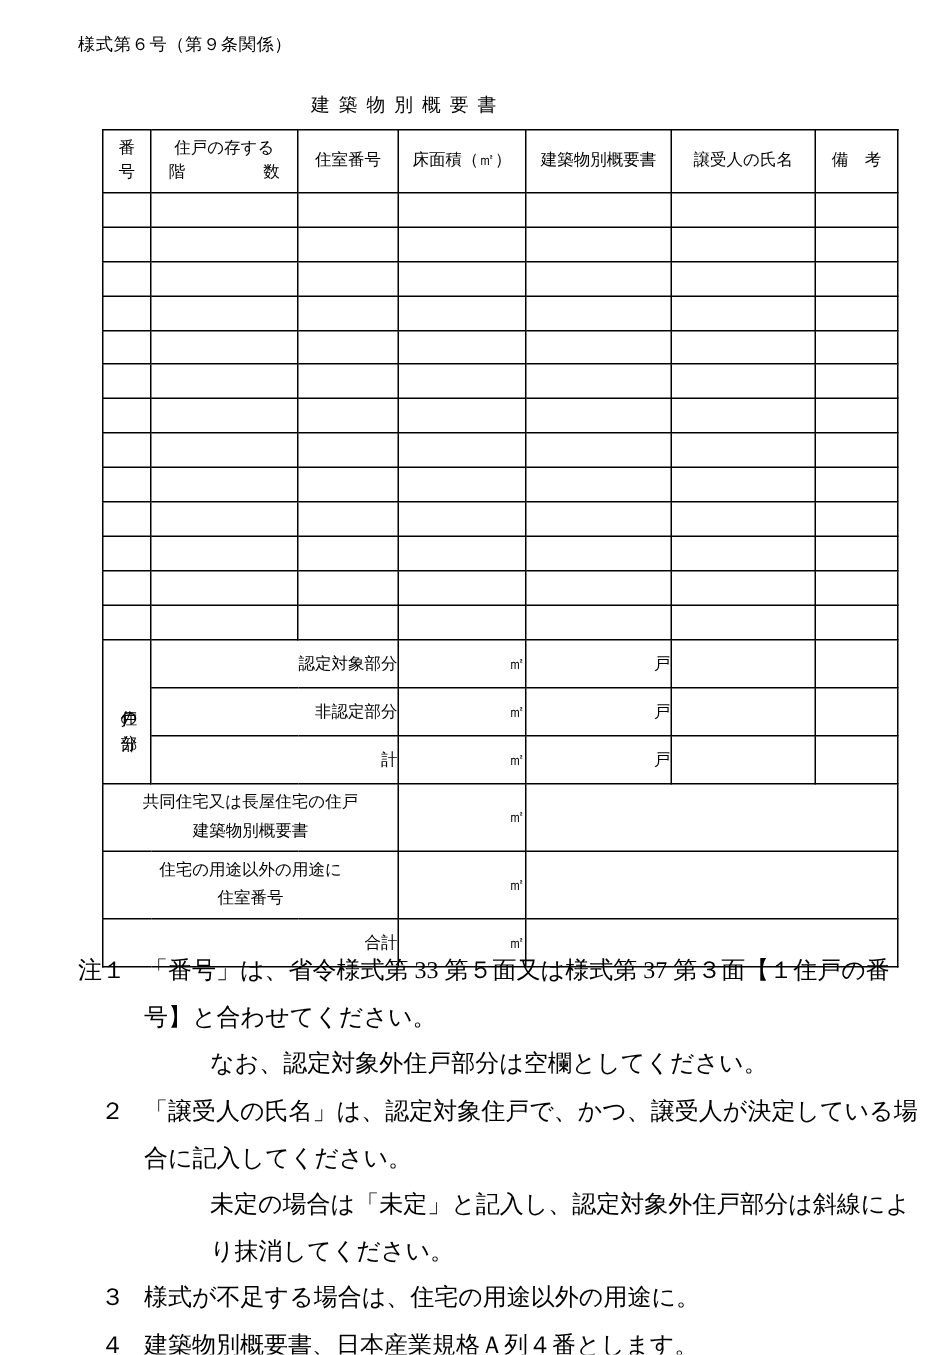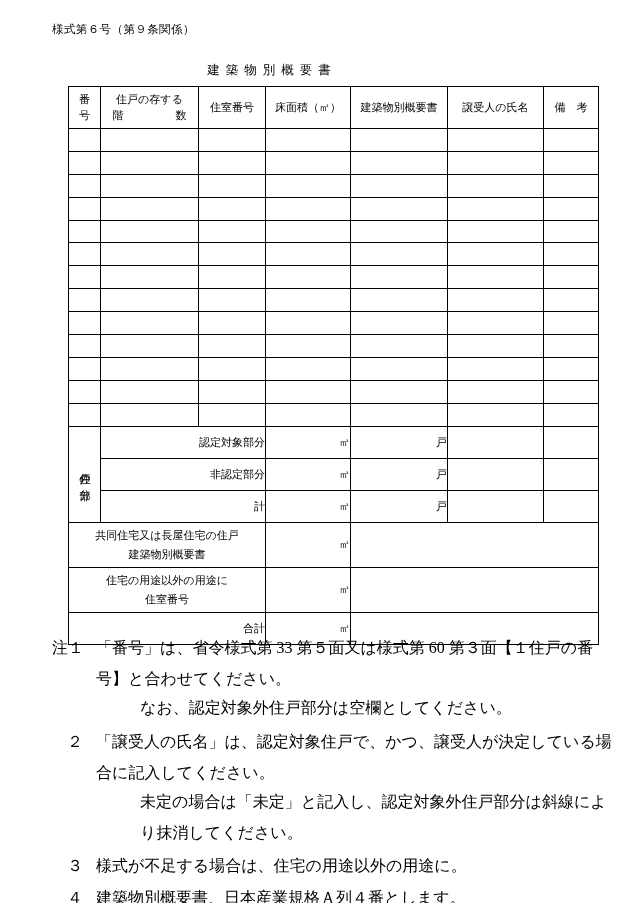--- a/index.html
+++ b/index.html
@@ -146,21 +146,20 @@
     text-align: right;
     padding-right: 13px;
     box-sizing: border-box;
     white-space: nowrap;
   }
   .note-body {
     flex: 1 1 auto;
   }
   .note-cont {
     padding-left: 57px;
-    font-family: Liberation Mono, monospace;
   }
   .note-cont.hang {
     padding-left: 44px;
   }
 </style>
 </head>
 <body>
 
 <div class="page">
 
@@ -369,21 +368,21 @@
         <td class="unit-r">㎡</td>
         <td colspan="3"></td>
       </tr>
     </tbody>
   </table>
 
   <div class="notes">
     <div class="note-row">
       <div class="note-mark">注１</div>
       <div class="note-body">
-        <div>「番号」は、省令様式第 33 第５面又は様式第 60 第３面【１住戸の番号】と合わせてください。</div>
+        <div>「番号」は、省令様式第 33 第５面又は様式第 37 第３面【１住戸の番号】と合わせてください。</div>
         <div class="note-cont hang">なお、認定対象外住戸部分は空欄としてください。</div>
       </div>
     </div>
     <div class="note-row">
       <div class="note-mark">２</div>
       <div class="note-body">
         <div>「譲受人の氏名」は、認定対象住戸で、かつ、譲受人が決定している場合に記入してください。</div>
         <div class="note-cont hang">未定の場合は「未定」と記入し、認定対象外住戸部分は斜線により抹消してください。</div>
       </div>
     </div>

